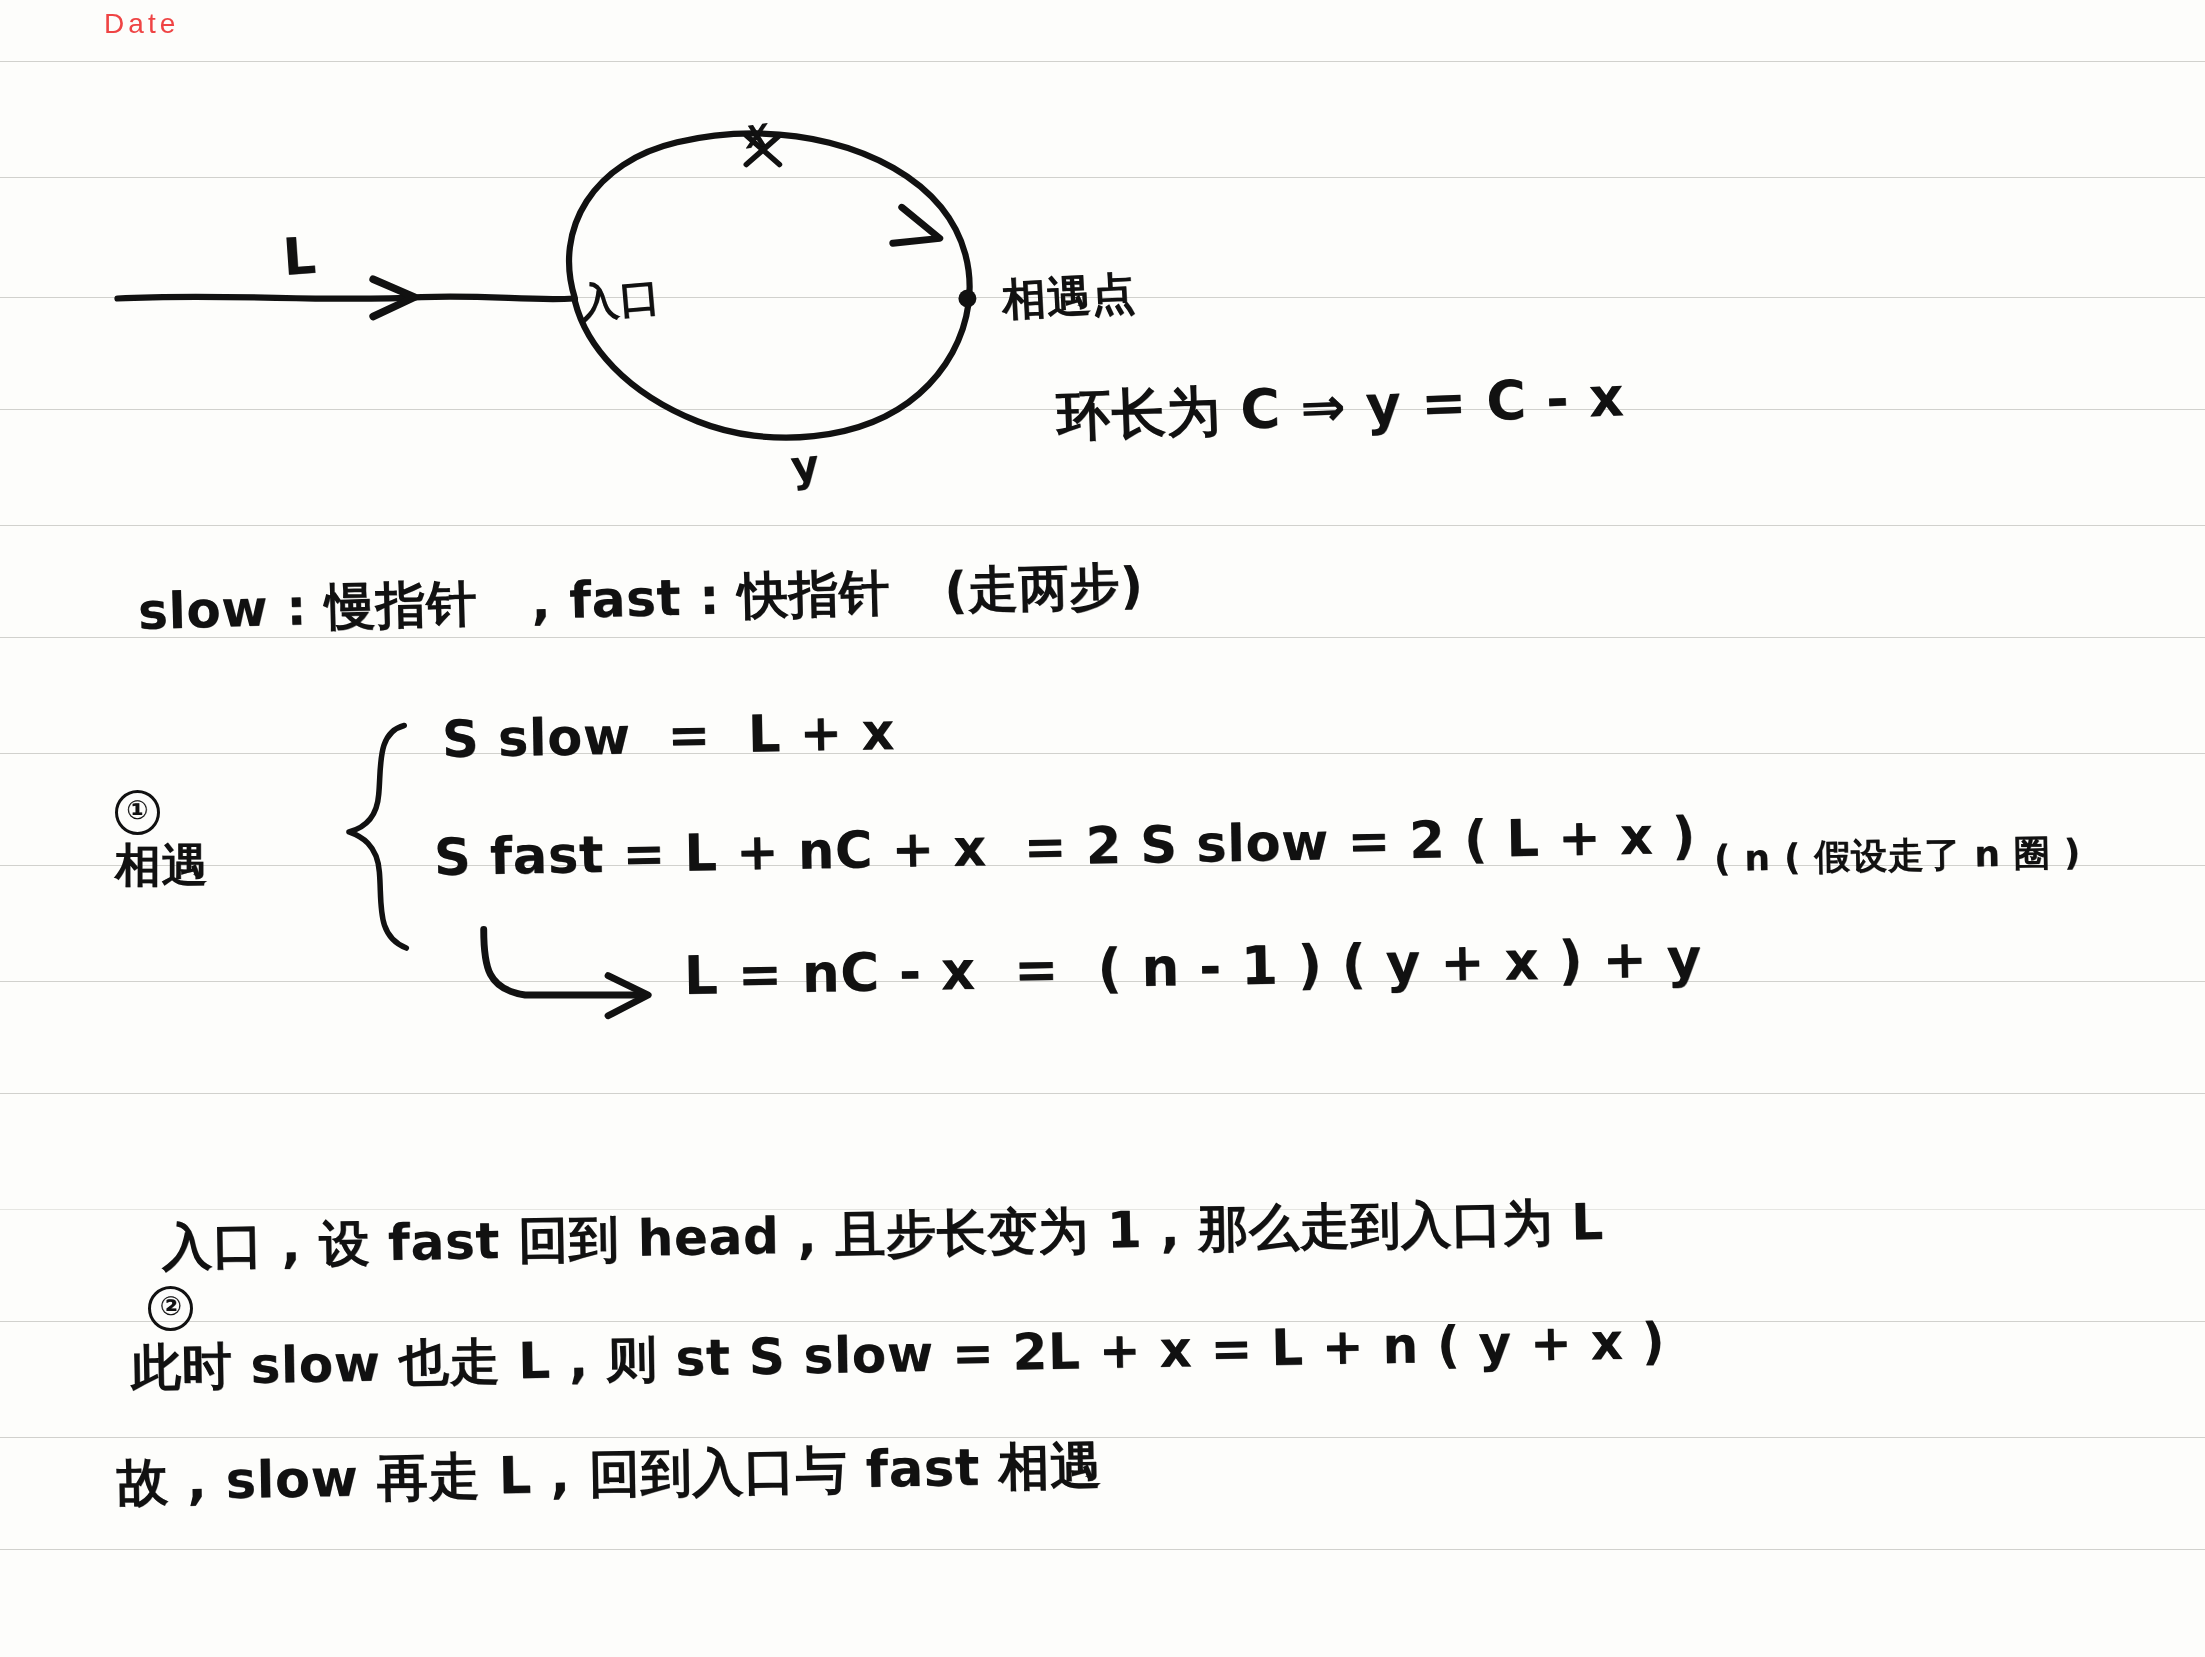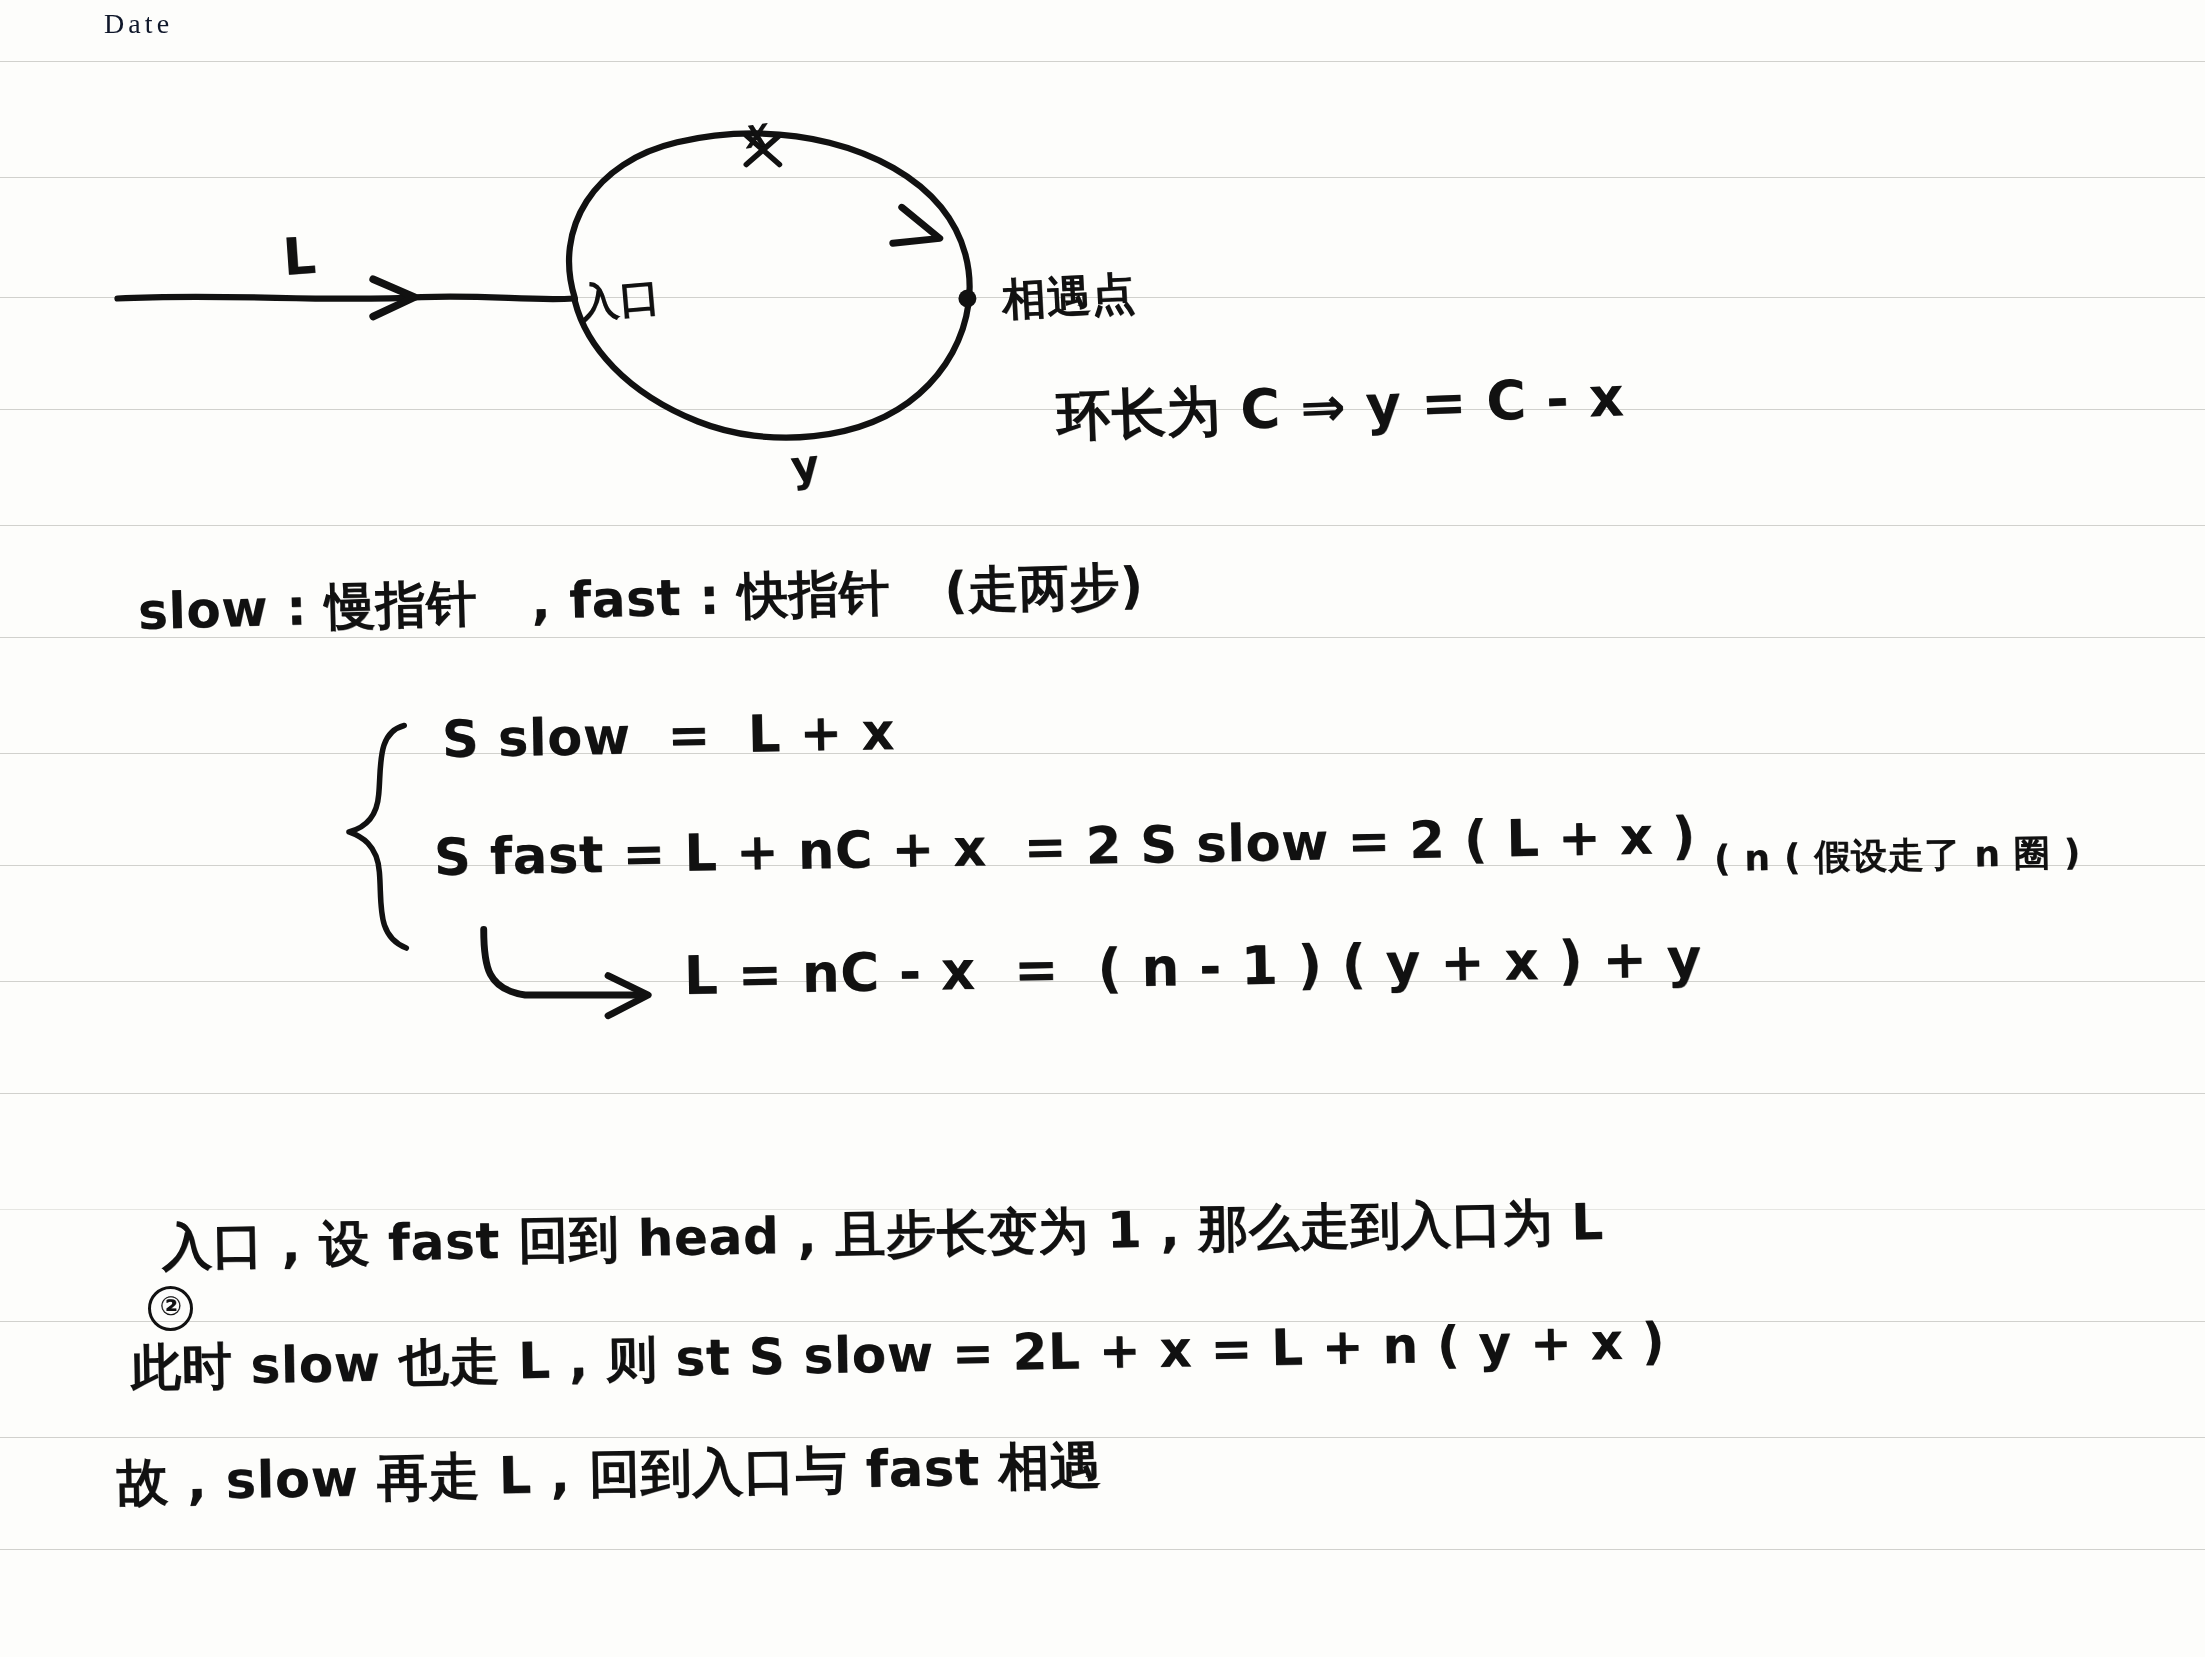--- a/index.html
+++ b/index.html
@@ -45,23 +45,23 @@
   .hw.ink {
     
     text-shadow: 0.4px 0.3px 0 rgba(0,0,0,.45);
   }
 
   .date-stamp {
     position: absolute;
     left: 104px;
     top: 8.3px;
     font-size: 28px;
-    color: #0f172a;
+    color: #ef4444;
     letter-spacing: 4.1px;
-    font-family: Liberation Serif, serif;
+    font-family: Liberation Sans, sans-serif;
     font-weight: 400;
   }
 
   
   #diagram {
     position: absolute;
     left: 0;
     top: 0;
     width: 2205px;
     height: 1657px;
@@ -134,20 +134,24 @@
   <div class="hw ink" style="left:791px; top:442px; font-size:43px; transform:rotate(-6deg);">y</div>
 
   <div class="hw ink" style="left:579px; top:276px; font-size:40px; transform:rotate(-5deg);">入口</div>
 
   <div class="hw ink" style="left:1002px; top:271px; font-size:44px; transform:rotate(-3deg);">相遇点</div>
 
   <div class="hw ink" style="left:1057px; top:381px; font-size:54px; transform:rotate(-2deg);">环长为 C ⇒ y = C - x</div>
 
   <div class="hw ink" style="left:138px; top:579px; font-size:50px; transform:rotate(-1.5deg);">slow : 慢指针   , fast : 快指针   (走两步)</div>
 
+  <div class="hw ink" style="left:48px; top:726px; font-size:46px;">
+    <span class="circled">①</span>
+    <span>相遇</span>
+  </div>
 
   <div class="hw ink" style="left:442px; top:710px; font-size:51px; transform:rotate(-1deg);">S slow  =  L + x</div>
 
   <div class="hw ink" style="left:434px; top:828px; font-size:51px; transform:rotate(-1deg);">S fast = L + nC + x  = 2 S slow = 2 ( L + x )</div>
 
   <div class="hw ink" style="left:1714px; top:835px; font-size:36px; transform:rotate(-1deg);">( n ( 假设走了 n 圈 )</div>
 
   <div class="hw ink" style="left:684px; top:945px; font-size:53px; transform:rotate(-1deg);">L = nC - x  =  ( n - 1 ) ( y + x ) + y</div>
 
   <div class="hw ink" style="left:76px; top:1215px; font-size:50px;">

